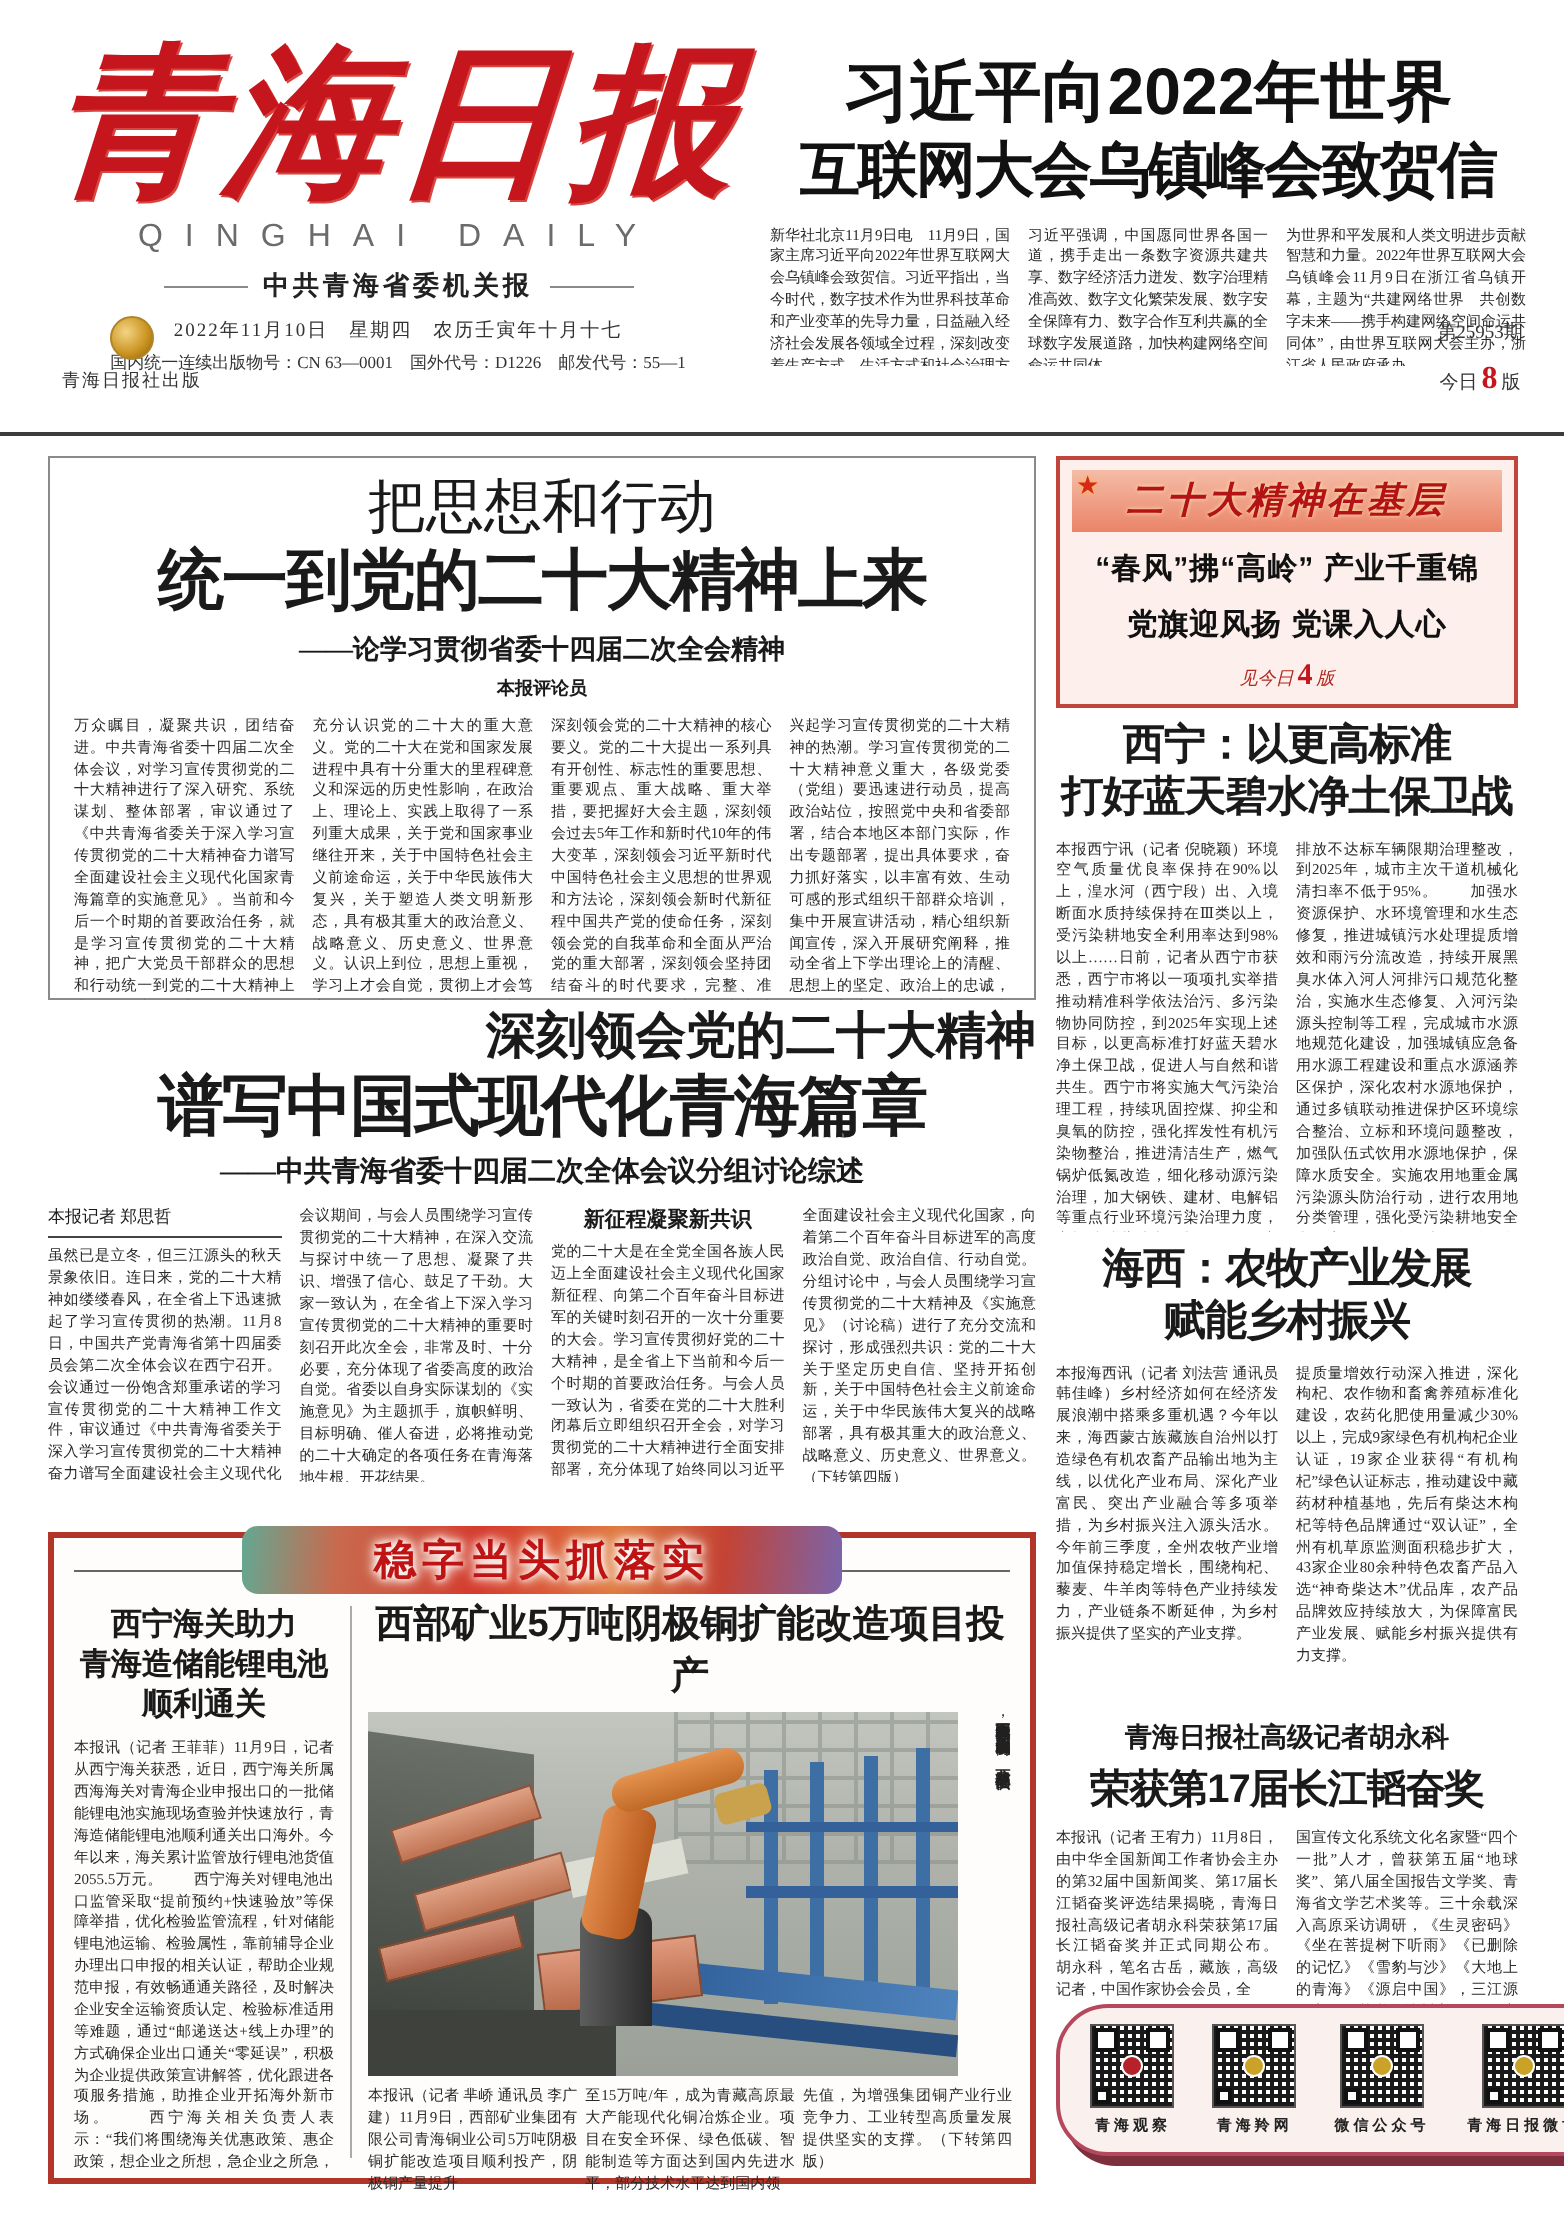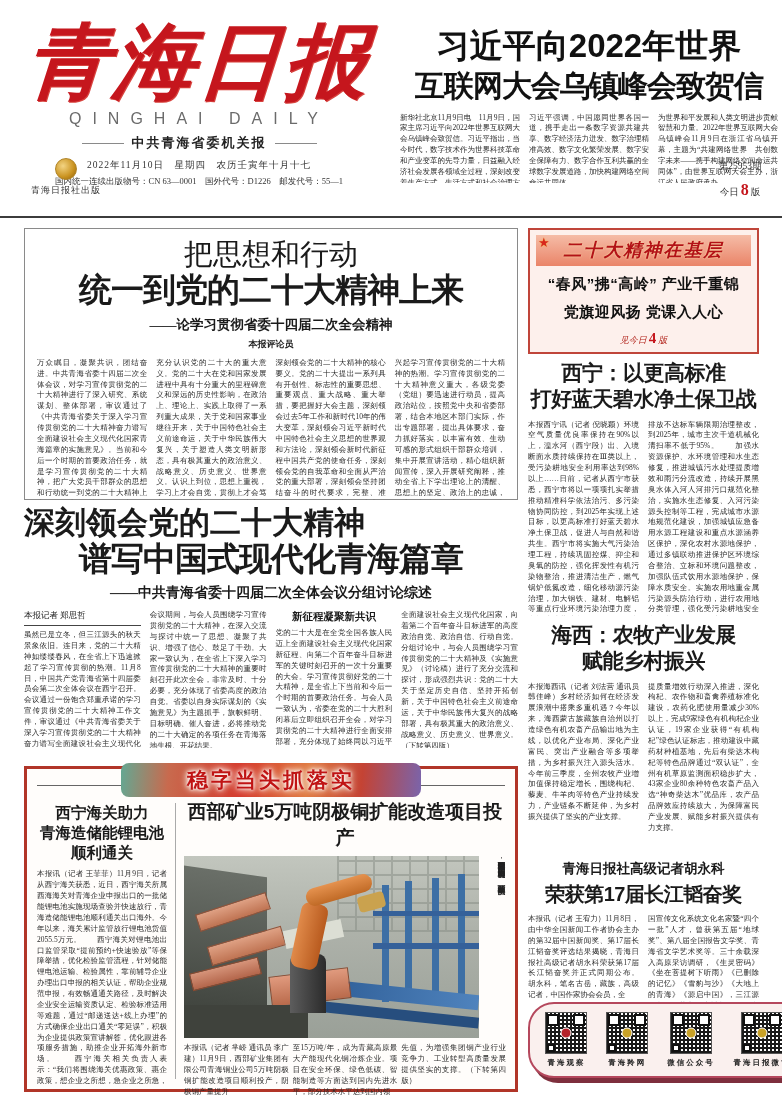--- a/index.html
+++ b/index.html
@@ -23,21 +23,21 @@
   .gold-logo{width:22px;height:22px;margin:0 auto;border-radius:50%;
     background:radial-gradient(circle at 35% 35%,#f3d483,#c9921f 60%,#8a5d10);border:1px solid #b08427;}
   .pub-text{margin-top:4px;font-size:9px;color:#333;letter-spacing:1px;}
   .issue-col{position:absolute;left:700px;top:160px;width:80px;text-align:center;}
   .issue-no{font-size:9.5px;color:#333;}
   .today-row{margin-top:8px;font-size:9.5px;color:#333;}
   .today-num{color:#c5161d;font-weight:bold;font-size:16px;padding:0 2px;}
   .head-divider{position:absolute;left:0;top:216px;width:782px;height:2px;background:#3c3c3c;}
 
   
-  .top-story{position:absolute;left:400px;top:26px;width:378px;}
+  .top-story{position:absolute;left:385px;top:26px;width:378px;}
   .ts-h{font-weight:bold;text-align:center;color:#111;line-height:1.2;letter-spacing:0px;
     font-family:"Liberation Sans",sans-serif;}
   .ts-h1{font-size:33px;}
   .ts-h2{font-size:30px;margin-top:2px;letter-spacing:-1px;}
   .ts-cols{display:flex;gap:9px;margin-top:9px;height:70px;overflow:hidden;}
   .bt{font-size:7.5px;line-height:1.45;text-align:justify;color:#2a2a2a;}
   .ts-cols .bt{flex:1;}
 
   
   .cols{display:flex;gap:9px;overflow:hidden;}
@@ -47,21 +47,21 @@
   .editorial{position:absolute;left:24px;top:228px;width:494px;height:272px;
     border:1px solid #8a8a8a;padding:10px 12px;}
   .ed-h1{font-size:29px;font-weight:normal;text-align:center;line-height:1.1;font-family:"Liberation Sans",sans-serif;}
   .ed-h2{font-size:33px;font-weight:bold;text-align:center;line-height:1.15;letter-spacing:-1px;font-family:"Liberation Sans",sans-serif;}
   .ed-sub{font-size:13.5px;font-weight:bold;text-align:center;margin-top:7px;}
   .ed-by{font-size:9px;font-weight:bold;text-align:center;margin-top:4px;}
   .editorial .cols{margin-top:7px;height:142px;}
 
   
   .plenary{position:absolute;left:24px;top:506px;width:494px;height:254px;}
-  .pl-h1{font-size:31px;font-weight:bold;text-align:left;line-height:1.1;font-family:Liberation Serif, serif;}
+  .pl-h1{font-size:25px;font-weight:bold;text-align:right;line-height:1.1;font-family:Liberation Mono, monospace;}
   .pl-h2{font-size:33px;font-weight:bold;text-align:center;line-height:1.15;letter-spacing:-1px;font-family:"Liberation Sans",sans-serif;}
   .pl-sub{font-size:14px;font-weight:bold;text-align:center;margin-top:6px;}
   .plenary .cols{margin-top:8px;height:138px;}
   .by-block{font-size:8.5px;font-weight:normal;border-bottom:1px solid #444;
     padding-bottom:3px;margin-bottom:4px;}
   .mid-subhead{font-size:10.5px;font-weight:bold;text-align:center;margin-bottom:4px;}
 
   
   .stability{position:absolute;left:24px;top:766px;width:494px;height:326px;
     border:3px solid #b13528;background:#fffdfb;}

